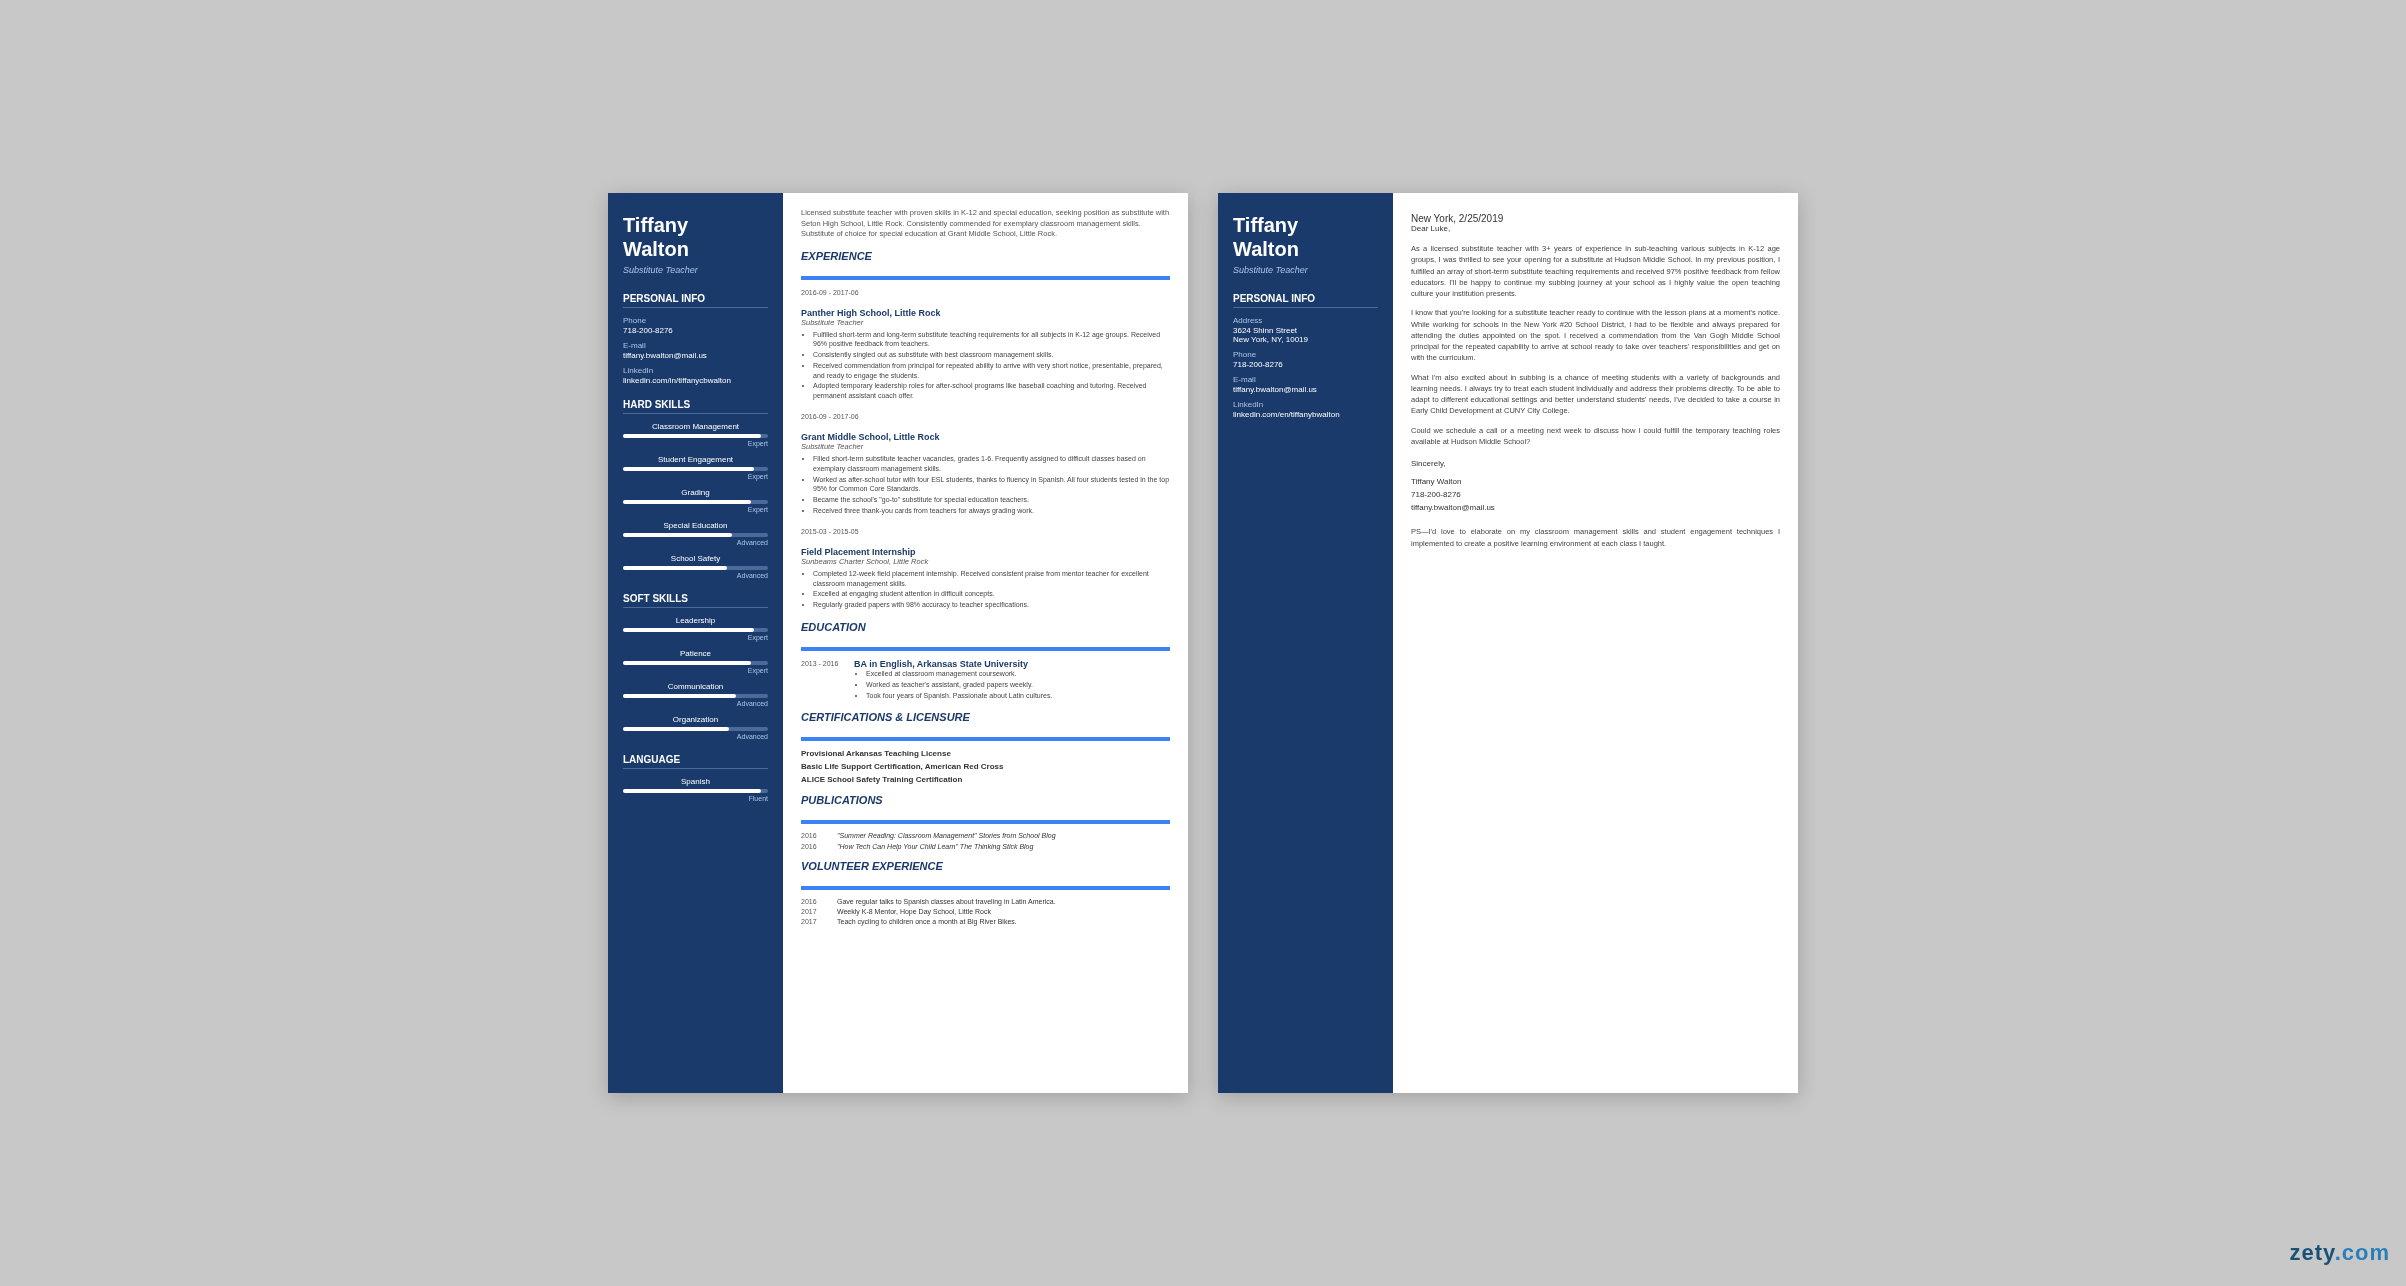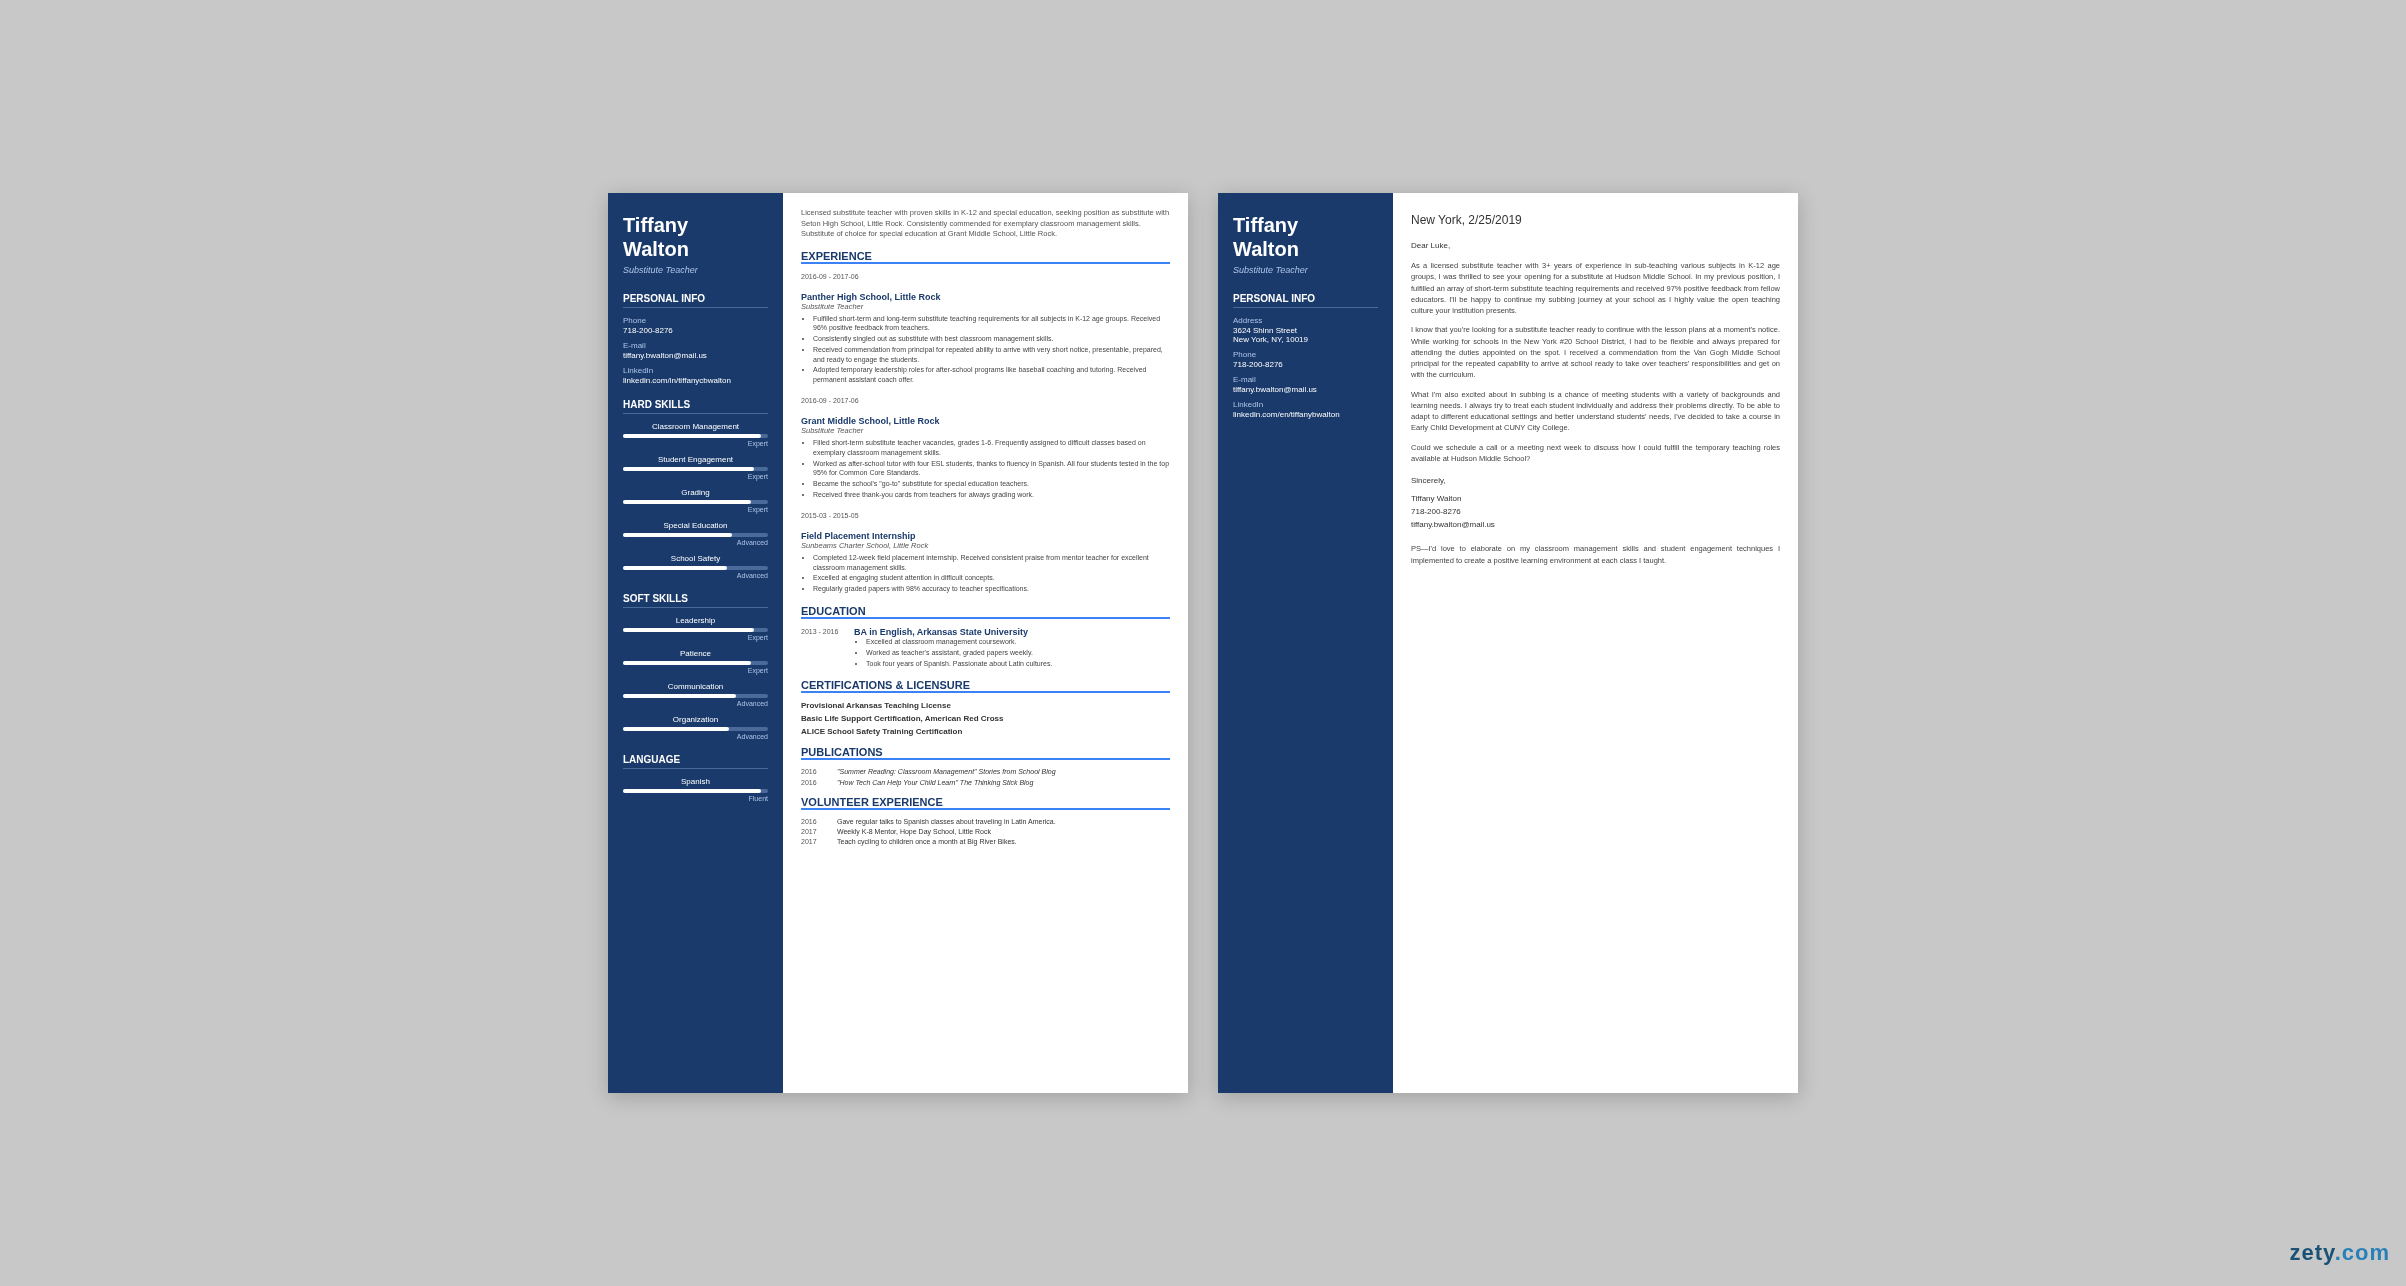--- a/index.html
+++ b/index.html
@@ -114,25 +114,26 @@
     .summary-text {
       font-size: 7.5px;
       color: #555;
       line-height: 1.4;
       margin-bottom: 10px;
     }
     .section-heading {
       font-size: 11px;
       font-weight: bold;
       color: #1a3a6b;
-      border-bottom: 2px solid #3b82f6;
-      padding-bottom: 0;
+      border-bottom: 4px solid #3b82f6;
+      padding-bottom: 14px;
       margin-bottom: 8px;
       margin-top: 10px;
       text-transform: uppercase;
+      font-style: italic;
     }
     .exp-item {
       display: flex;
       gap: 12px;
       margin-bottom: 10px;
       flex-direction: column;
     }
     .exp-date {
       font-size: 7px;
       color: #555;
@@ -219,23 +220,23 @@
       min-width: 175px;
       padding: 20px 15px;
     }
     .cover-main {
       flex: 1;
       padding: 20px 18px;
       font-size: 8px;
       color: #333;
     }
     .cover-date {
-      font-size: 12px;
-      color: #333;
-      margin-bottom: 14px;
+      font-size: 10px;
+      color: #333;
+      margin-bottom: 0;
     }
     .cover-recipient {
       font-size: 8px;
       color: #333;
       line-height: 1.6;
       margin-bottom: 12px;
     }
     .cover-salutation {
       font-size: 8px;
       color: #333;

